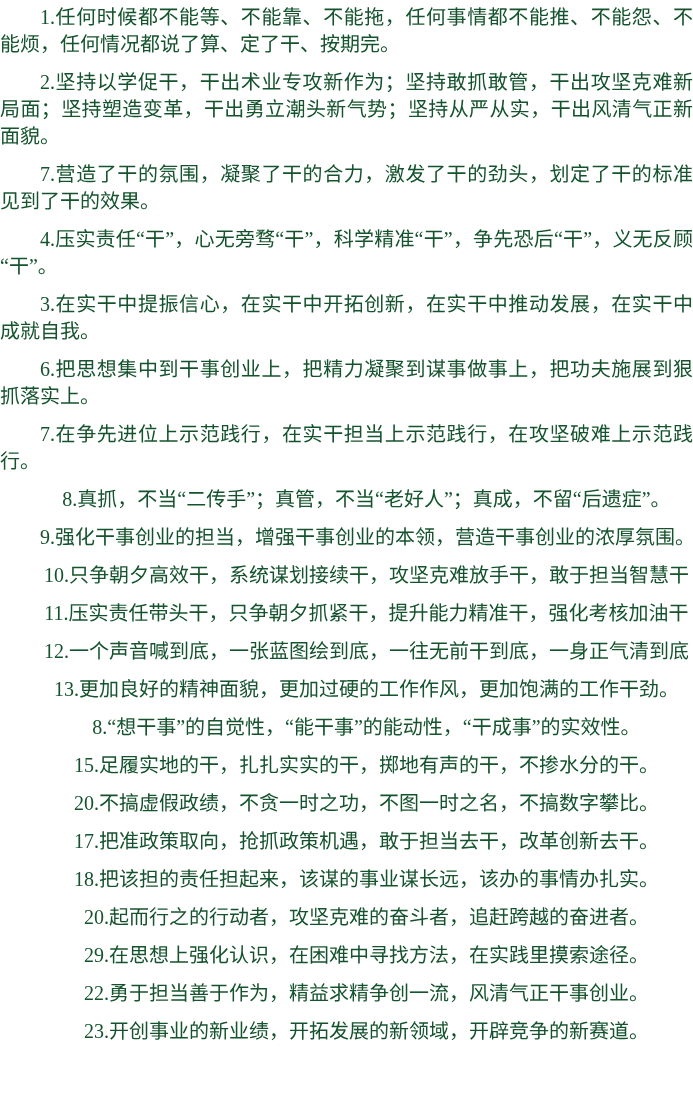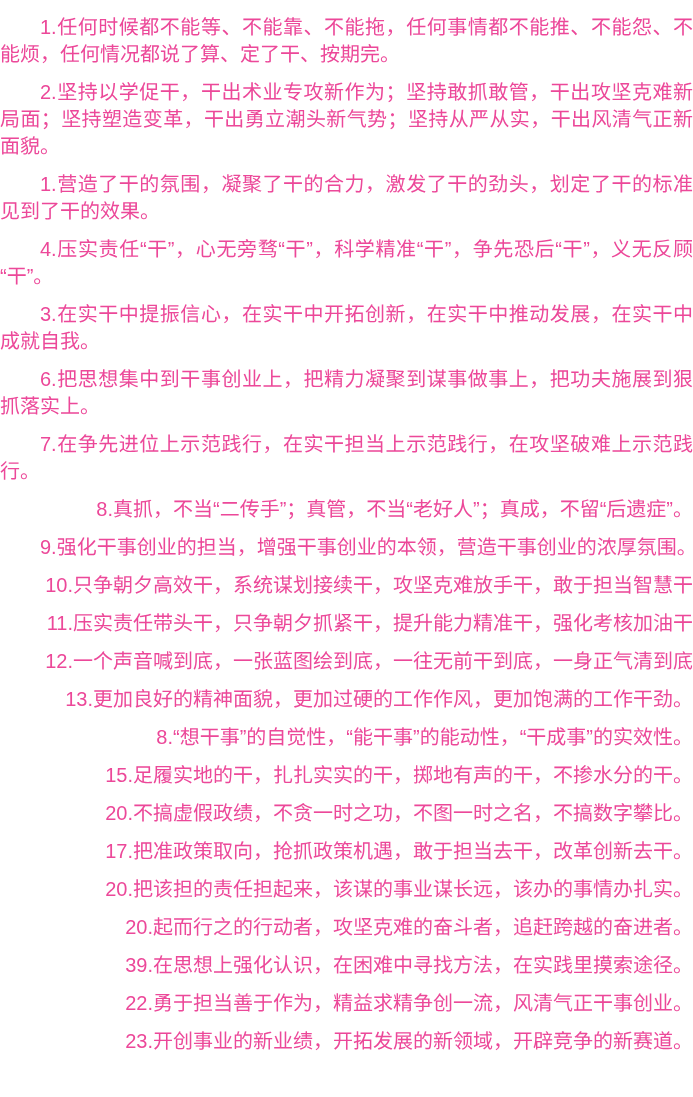--- a/index.html
+++ b/index.html
@@ -9,53 +9,54 @@
     background: #ffffff;
     overflow: hidden;
     font-family: "Liberation Sans", "DejaVu Sans", sans-serif;
   }
   .doc {
     width: 693px;
     padding-top: 4px;
     box-sizing: border-box;
   }
   .doc p {
-    margin: 10px 0 11px 0;
+    margin: 0 0 11px 0;
     font-size: 20px;
     line-height: 27px;
-    color: #ec4899;
+    color: #14532d;
     text-indent: 2em;
     text-align: justify;
     text-justify: inter-ideograph;
     word-break: break-all;
+    font-family: Liberation Serif, serif;
   }
   .doc p.one-line {
     white-space: nowrap;
-    text-align: right;
+    text-align: center;
   }
 </style>
 </head>
 <body>
 
 <div class="doc">
   <p>1.任何时候都不能等、不能靠、不能拖，任何事情都不能推、不能怨、不能烦，任何情况都说了算、定了干、按期完。</p>
   <p>2.坚持以学促干，干出术业专攻新作为；坚持敢抓敢管，干出攻坚克难新局面；坚持塑造变革，干出勇立潮头新气势；坚持从严从实，干出风清气正新面貌。</p>
-  <p>1.营造了干的氛围，凝聚了干的合力，激发了干的劲头，划定了干的标准见到了干的效果。</p>
+  <p>7.营造了干的氛围，凝聚了干的合力，激发了干的劲头，划定了干的标准见到了干的效果。</p>
   <p>4.压实责任“干”，心无旁骛“干”，科学精准“干”，争先恐后“干”，义无反顾“干”。</p>
   <p>3.在实干中提振信心，在实干中开拓创新，在实干中推动发展，在实干中成就自我。</p>
   <p>6.把思想集中到干事创业上，把精力凝聚到谋事做事上，把功夫施展到狠抓落实上。</p>
   <p>7.在争先进位上示范践行，在实干担当上示范践行，在攻坚破难上示范践行。</p>
   <p class="one-line">8.真抓，不当“二传手”；真管，不当“老好人”；真成，不留“后遗症”。</p>
   <p class="one-line">9.强化干事创业的担当，增强干事创业的本领，营造干事创业的浓厚氛围。</p>
   <p class="one-line">10.只争朝夕高效干，系统谋划接续干，攻坚克难放手干，敢于担当智慧干</p>
   <p class="one-line">11.压实责任带头干，只争朝夕抓紧干，提升能力精准干，强化考核加油干</p>
   <p class="one-line">12.一个声音喊到底，一张蓝图绘到底，一往无前干到底，一身正气清到底</p>
   <p class="one-line">13.更加良好的精神面貌，更加过硬的工作作风，更加饱满的工作干劲。</p>
   <p class="one-line">8.“想干事”的自觉性，“能干事”的能动性，“干成事”的实效性。</p>
   <p class="one-line">15.足履实地的干，扎扎实实的干，掷地有声的干，不掺水分的干。</p>
   <p class="one-line">20.不搞虚假政绩，不贪一时之功，不图一时之名，不搞数字攀比。</p>
   <p class="one-line">17.把准政策取向，抢抓政策机遇，敢于担当去干，改革创新去干。</p>
-  <p class="one-line">20.把该担的责任担起来，该谋的事业谋长远，该办的事情办扎实。</p>
+  <p class="one-line">18.把该担的责任担起来，该谋的事业谋长远，该办的事情办扎实。</p>
   <p class="one-line">20.起而行之的行动者，攻坚克难的奋斗者，追赶跨越的奋进者。</p>
-  <p class="one-line">39.在思想上强化认识，在困难中寻找方法，在实践里摸索途径。</p>
+  <p class="one-line">29.在思想上强化认识，在困难中寻找方法，在实践里摸索途径。</p>
   <p class="one-line">22.勇于担当善于作为，精益求精争创一流，风清气正干事创业。</p>
   <p class="one-line">23.开创事业的新业绩，开拓发展的新领域，开辟竞争的新赛道。</p>
 </div>
 
 </body></html>

